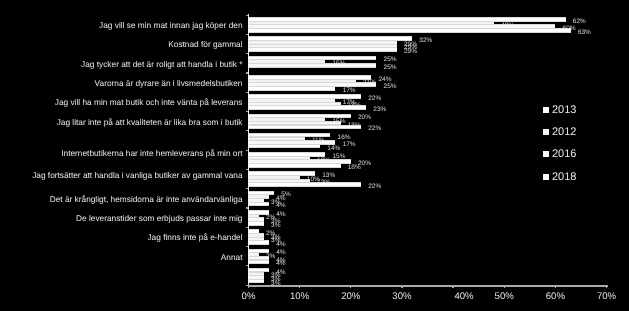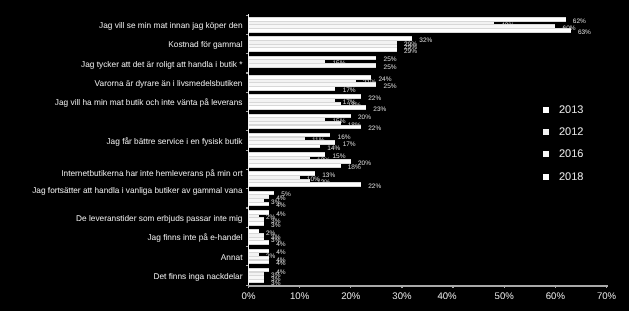--- a/index.html
+++ b/index.html
@@ -13,21 +13,21 @@
              white-space:nowrap;text-align:right;}
   .axis-line{position:absolute;background:#a8a8a8;}
   .tick{position:absolute;background:#a8a8a8;}
   .bar{position:absolute;}
   .bar-edge{position:absolute;}
   .dlabel{position:absolute;font-size:6.5px;line-height:7px;white-space:nowrap;}
   .xtick-label{position:absolute;color:#e0e0e0;font-size:9.6px;line-height:11px;
                white-space:nowrap;text-align:center;}
   .legend-item{position:absolute;display:flex;align-items:center;}
   .legend-swatch{width:6px;height:6px;}
-  .legend-text{color:#e6e6e6;font-size:11px;line-height:12px;margin-left:10px;}
+  .legend-text{color:#e6e6e6;font-size:11px;line-height:12px;margin-left:3px;}
 </style>
 </head>
 <body>
 
 <div id="chart">
     <div class="axis-line" style="left: 247.7px; top: 14.2px; width: 1.4px; height: 272.2px; background: rgb(242, 242, 242);"></div>
     <div class="axis-line" style="left: 248px; top: 285px; width: 360px; height: 1.5px;"></div>
     <div class="tick" style="left: 245.7px; top: 14.5px; width: 2.8px; height: 1.2px;"></div>
     <div class="tick" style="left: 245.7px; top: 33.7857px; width: 2.8px; height: 1.2px;"></div>
     <div class="tick" style="left: 245.7px; top: 53.0714px; width: 2.8px; height: 1.2px;"></div>
@@ -49,27 +49,27 @@
     <div class="tick" style="left: 401.329px; top: 286.2px; width: 1.2px; height: 2px;"></div>
     <div class="tick" style="left: 452.471px; top: 286.2px; width: 1.2px; height: 2px;"></div>
     <div class="tick" style="left: 503.614px; top: 286.2px; width: 1.2px; height: 2px;"></div>
     <div class="tick" style="left: 554.757px; top: 286.2px; width: 1.2px; height: 2px;"></div>
     <div class="tick" style="left: 605.9px; top: 286.2px; width: 1.2px; height: 2px;"></div>
     <div class="cat-label" style="right: 386.5px; top: 20.1429px;">Jag vill se min mat innan jag köper den</div>
     <div class="cat-label" style="right: 386.5px; top: 39.4286px;">Kostnad för gammal</div>
     <div class="cat-label" style="right: 386.5px; top: 58.7143px;">Jag tycker att det är roligt att handla i butik *</div>
     <div class="cat-label" style="right: 386.5px; top: 78px;">Varorna är dyrare än i livsmedelsbutiken</div>
     <div class="cat-label" style="right: 386.5px; top: 97.2857px;">Jag vill ha min mat butik och inte vänta på leverans</div>
-    <div class="cat-label" style="right: 386.5px; top: 135.857px;">Jag får bättre service i en fysisk butik</div>
-    <div class="cat-label" style="right: 386.5px; top: 168px;">Internetbutikerna har inte hemleverans på min ort</div>
-    <div class="cat-label" style="right: 386.5px; top: 185px;">Jag fortsätter att handla i vanliga butiker av gammal vana</div>
+    <div class="cat-label" style="right: 386.5px; top: 116.571px;">Jag litar inte på att kvaliteten är lika bra som i butik</div>
+    <div class="cat-label" style="right: 386.5px; top: 148px;">Internetbutikerna har inte hemleverans på min ort</div>
+    <div class="cat-label" style="right: 386.5px; top: 170px;">Jag fortsätter att handla i vanliga butiker av gammal vana</div>
+    <div class="cat-label" style="right: 386.5px; top: 193.714px;">Det är krångligt, hemsidorna är inte användarvänliga</div>
     <div class="cat-label" style="right: 386.5px; top: 213px;">De leveranstider som erbjuds passar inte mig</div>
     <div class="cat-label" style="right: 386.5px; top: 232.286px;">Jag finns inte på e-handel</div>
     <div class="cat-label" style="right: 386.5px; top: 251.571px;">Annat</div>
-    <div class="cat-label" style="right: 386.5px; top: 270.857px;">Det finns inga nackdelar</div>
     <div class="bar" style="left: 248.5px; top: 17.3625px; width: 317.086px; height: 3.79018px; background: rgb(255, 255, 255);"></div>
     <div class="dlabel" style="left: 572.786px; top: 17.8826px; color: rgb(217, 217, 217);">62%</div>
     <div class="bar" style="left: 248.5px; top: 21.0027px; width: 245.486px; height: 3.79018px; background: rgb(242, 242, 242);"></div>
     <div class="dlabel" style="left: 501.186px; top: 21.5228px; color: rgb(217, 217, 217);">48%</div>
     <div class="bar" style="left: 248.5px; top: 24.6429px; width: 306.857px; height: 3.79018px; background: rgb(247, 247, 247);"></div>
     <div class="dlabel" style="left: 562.557px; top: 25.1629px; color: rgb(217, 217, 217);">60%</div>
     <div class="bar" style="left: 248.5px; top: 28.283px; width: 322.2px; height: 3.79018px; background: rgb(255, 255, 255);"></div>
     <div class="dlabel" style="left: 577.9px; top: 28.8031px; color: rgb(217, 217, 217);">63%</div>
     <div class="bar" style="left: 248.5px; top: 36.6482px; width: 163.657px; height: 3.79018px; background: rgb(255, 255, 255);"></div>
     <div class="dlabel" style="left: 419.357px; top: 37.1683px; color: rgb(217, 217, 217);">32%</div>
@@ -280,21 +280,21 @@
     <div class="bar-edge" style="left: 248.5px; top: 271.517px; width: 15.3429px; height: 0.45px; background: rgb(216, 216, 216);"></div>
     <div class="bar-edge" style="left: 248.5px; top: 275.107px; width: 15.3429px; height: 0.45px; background: rgb(216, 216, 216);"></div>
     <div class="bar-edge" style="left: 248.5px; top: 275.157px; width: 15.3429px; height: 0.45px; background: rgb(216, 216, 216);"></div>
     <div class="bar-edge" style="left: 248.5px; top: 278.747px; width: 15.3429px; height: 0.45px; background: rgb(216, 216, 216);"></div>
     <div class="bar-edge" style="left: 248.5px; top: 278.797px; width: 15.3429px; height: 0.45px; background: rgb(216, 216, 216);"></div>
     <div class="bar-edge" style="left: 248.5px; top: 282.387px; width: 15.3429px; height: 0.45px; background: rgb(216, 216, 216);"></div>
     <div class="xtick-label" style="left: 223.5px; width: 50px; top: 291.2px;">0%</div>
     <div class="xtick-label" style="left: 274.643px; width: 50px; top: 291.2px;">10%</div>
     <div class="xtick-label" style="left: 325.786px; width: 50px; top: 291.2px;">20%</div>
     <div class="xtick-label" style="left: 376.929px; width: 50px; top: 291.2px;">30%</div>
-    <div class="xtick-label" style="left: 422px; width: 50px; top: 291.2px;">40%</div>
+    <div class="xtick-label" style="left: 439px; width: 50px; top: 291.2px;">40%</div>
     <div class="xtick-label" style="left: 479.214px; width: 50px; top: 291.2px;">50%</div>
     <div class="xtick-label" style="left: 530.357px; width: 50px; top: 291.2px;">60%</div>
     <div class="xtick-label" style="left: 581.5px; width: 50px; top: 291.2px;">70%</div>
     <div class="legend-item" style="left: 543px; top: 104px;">
       <div class="legend-swatch" style="background: rgb(255, 255, 255);"></div>
       <div class="legend-text">2013</div>
     </div>
     <div class="legend-item" style="left: 543px; top: 126.2px;">
       <div class="legend-swatch" style="background: rgb(242, 242, 242);"></div>
       <div class="legend-text">2012</div>

